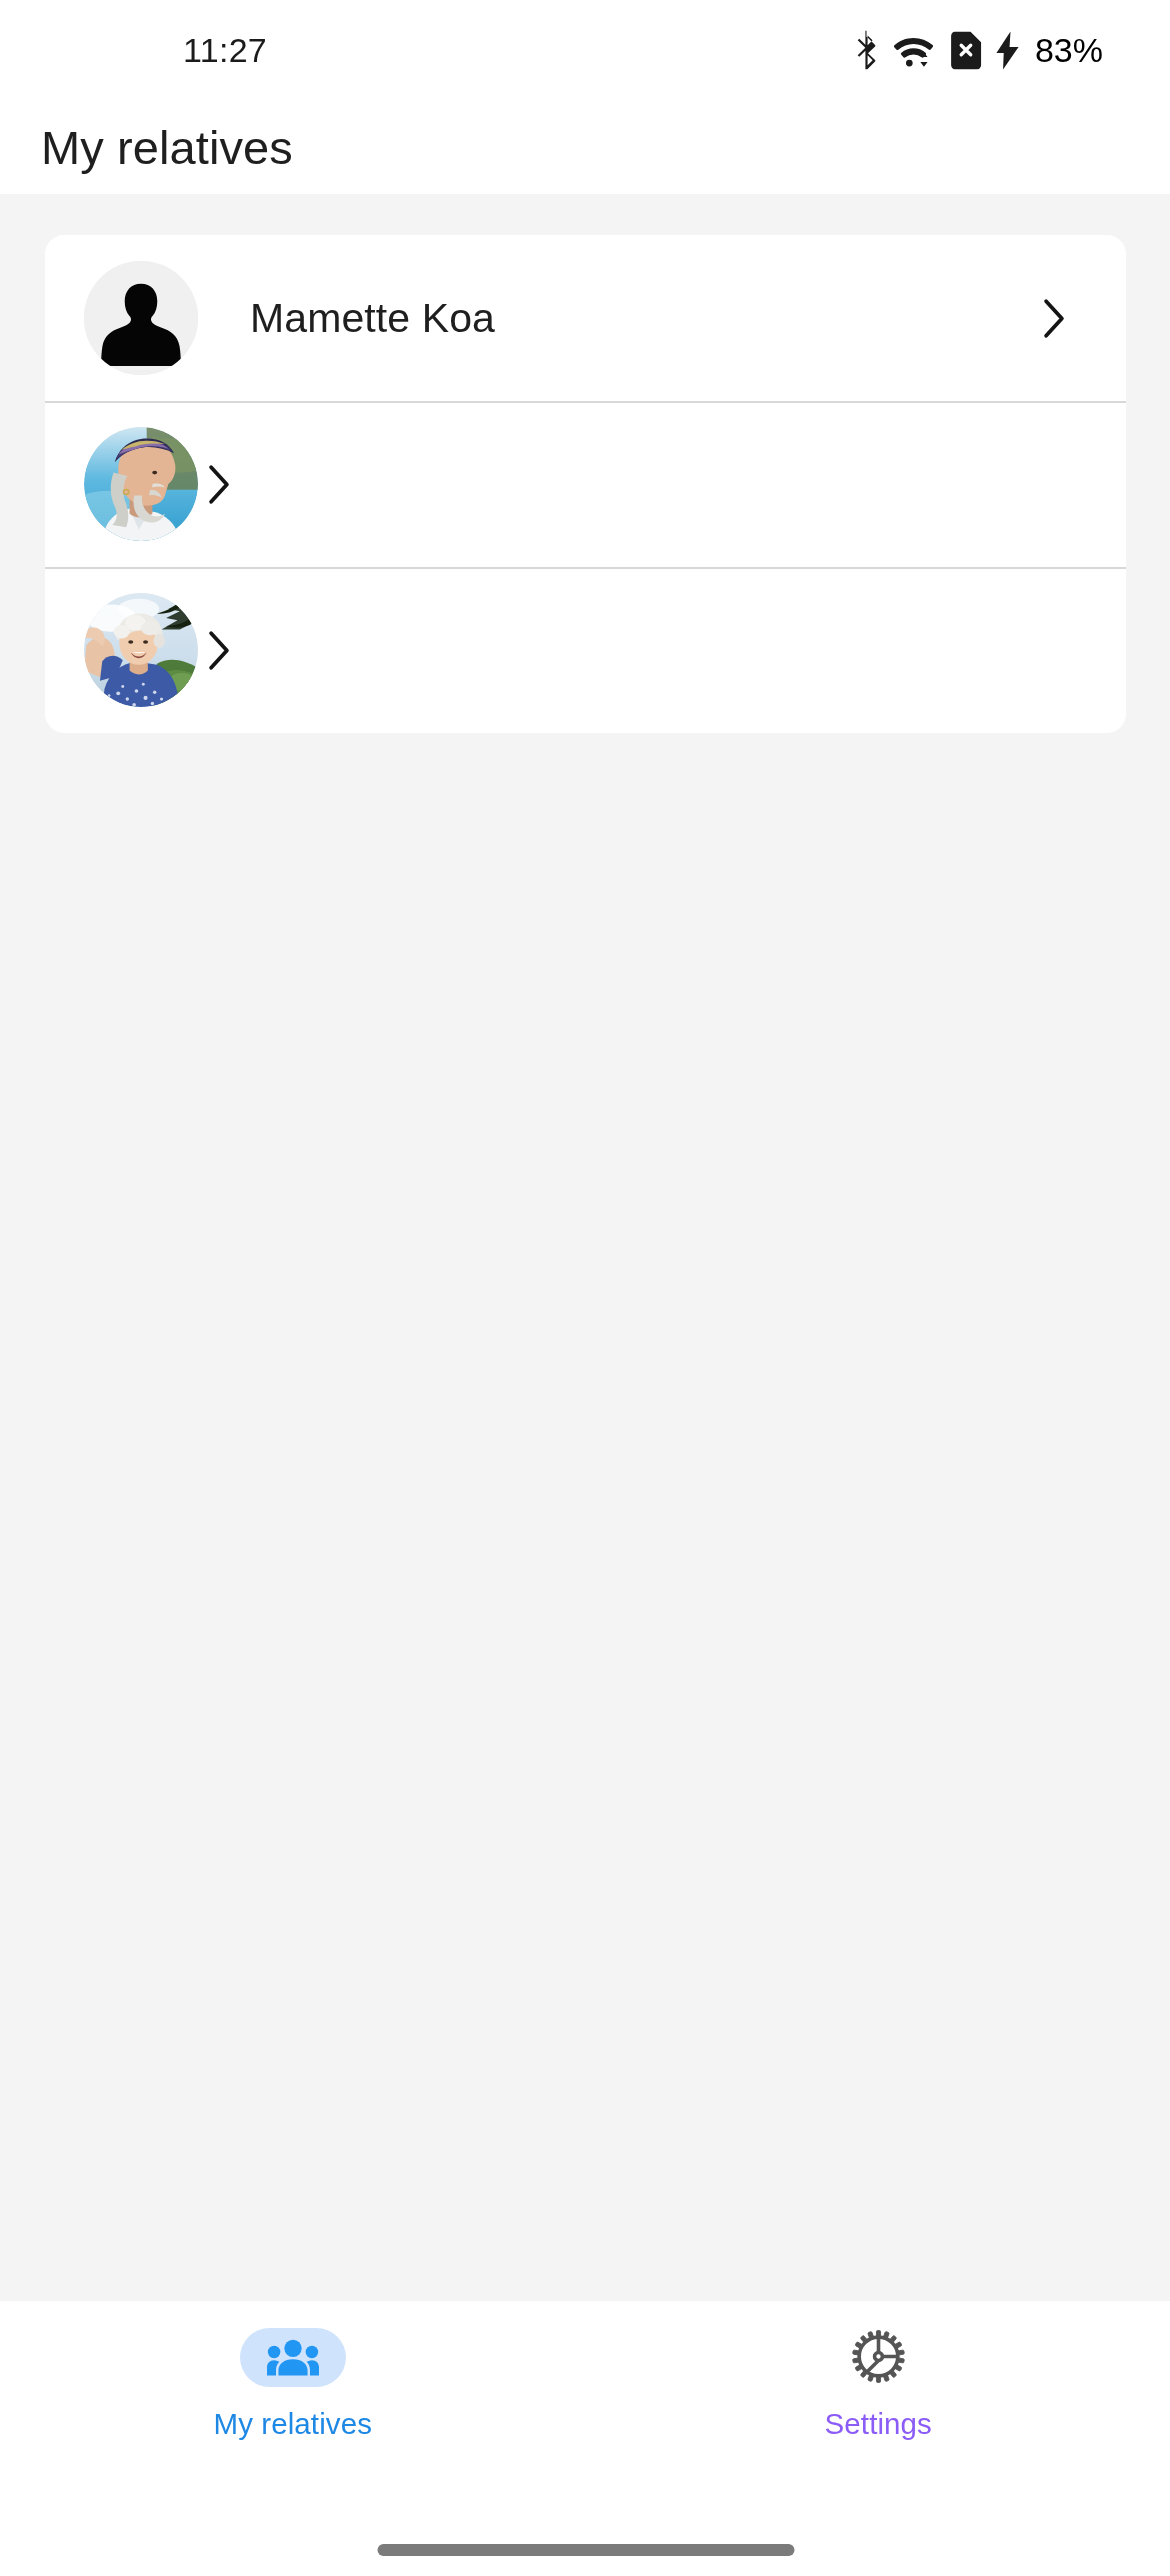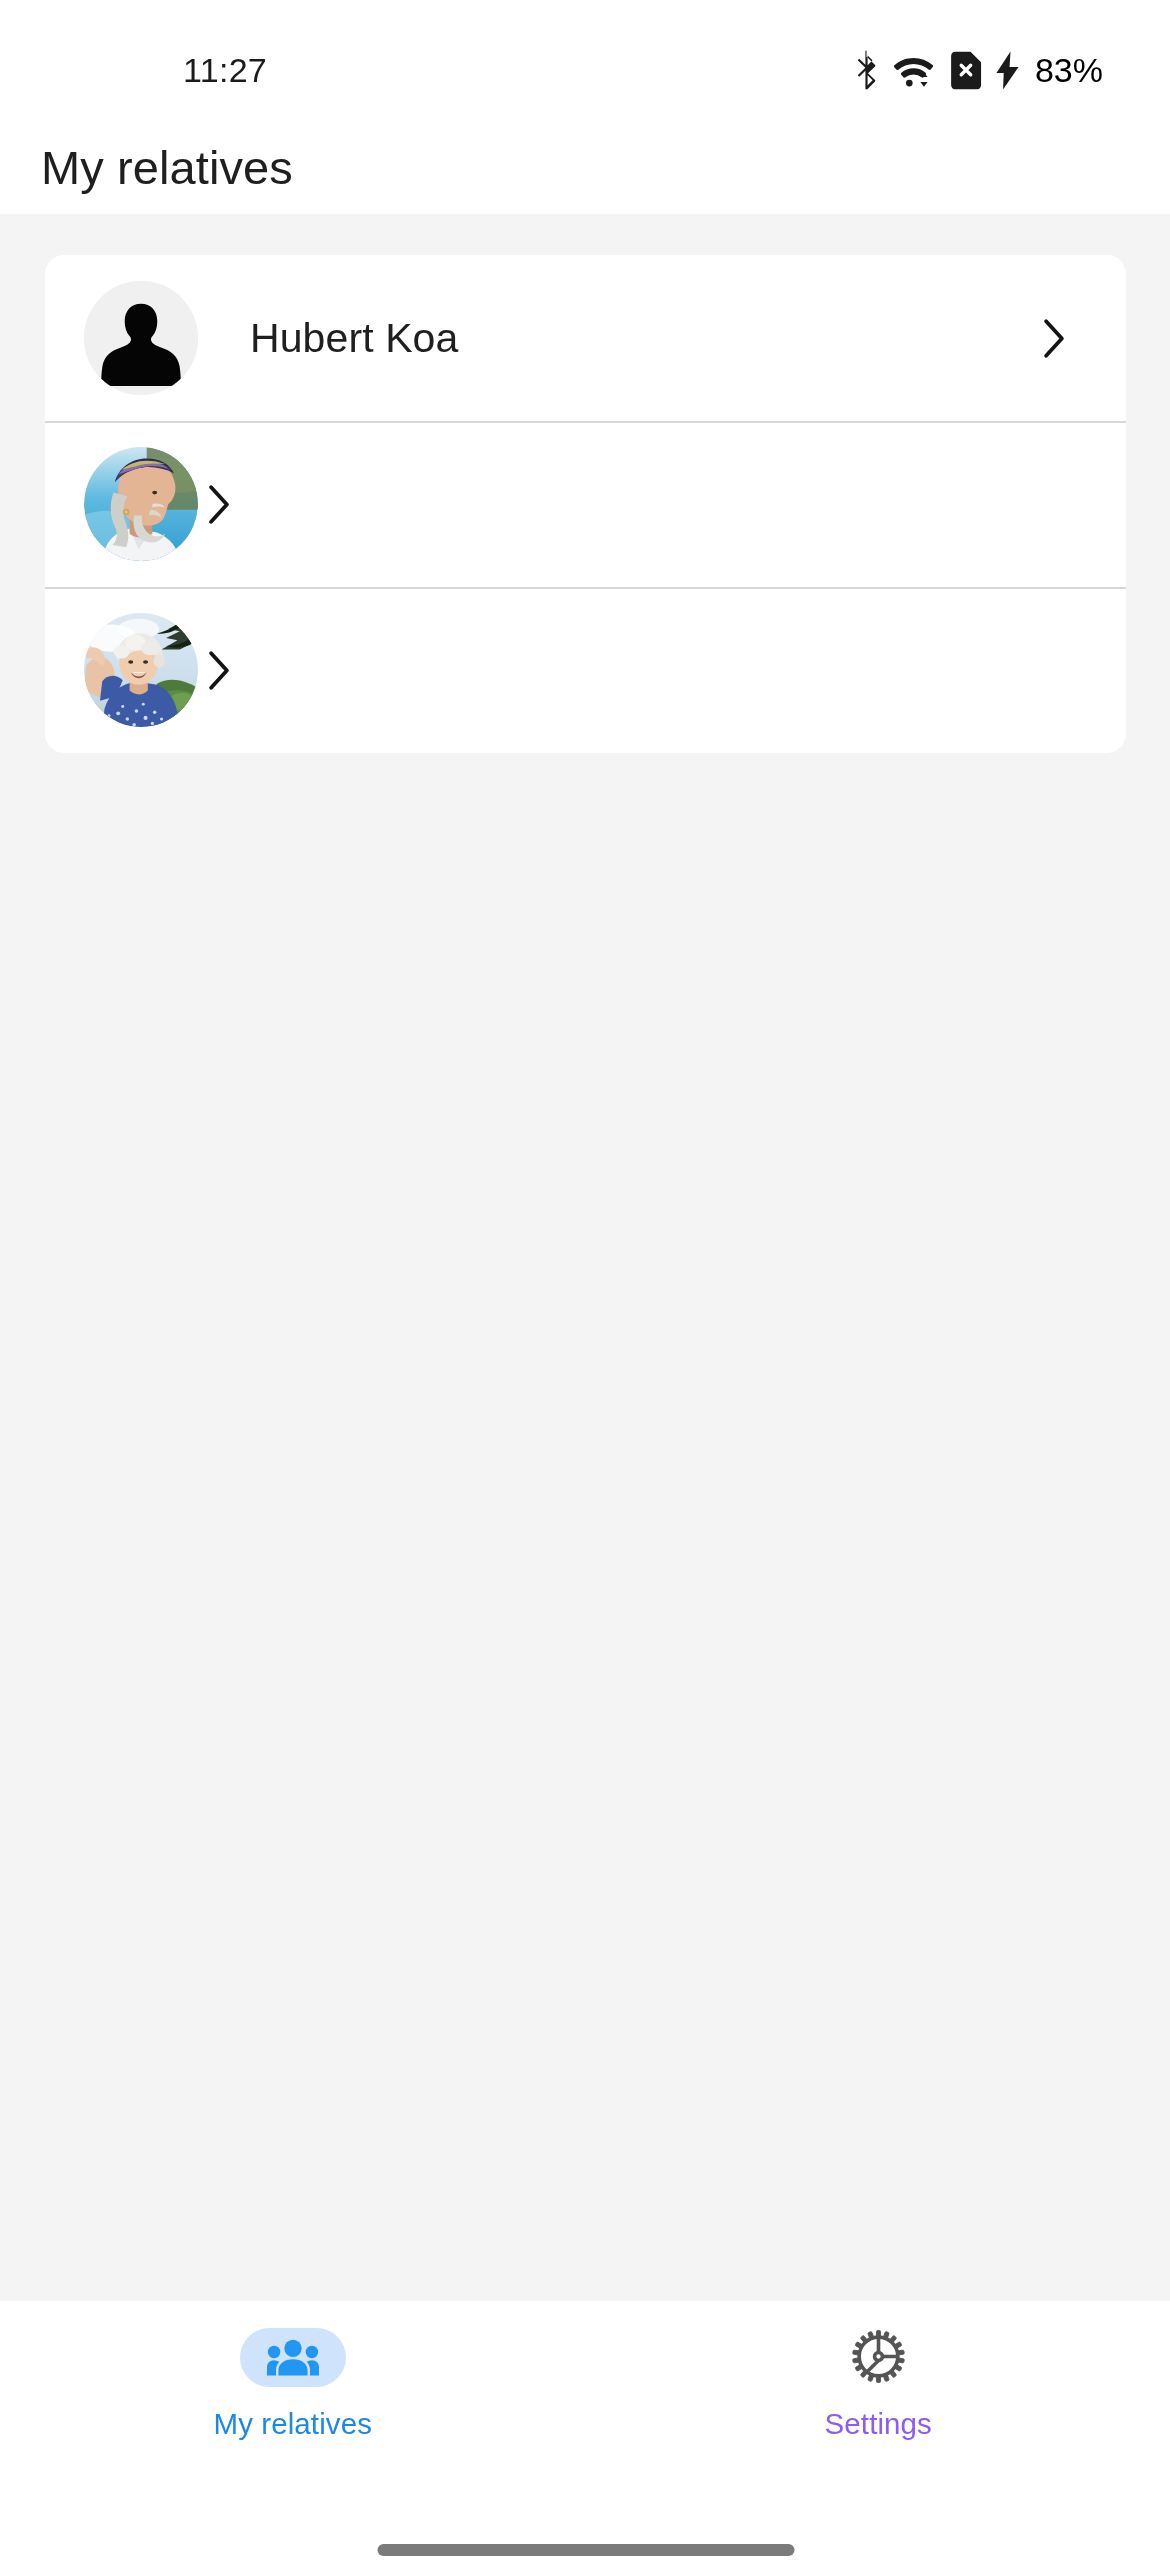--- a/index.html
+++ b/index.html
@@ -18,21 +18,20 @@
   }
 
   
   .statusbar {
     height:100px;
     flex:0 0 100px;
     background:#ffffff;
     display:flex; align-items:center;
     padding:0 63px 0 0;
     position:relative;
-    margin-top:20px;
   }
   .status-time {
     position:absolute;
     left:183px; top:50%;
     transform:translateY(-50%);
     font-size:34px;
     color:#1b1b1b;
     letter-spacing:0.3px;
   }
   .status-icons {
@@ -203,21 +202,21 @@
   <div class="content">
     <div class="card">
 
       <div class="relative-row">
         <div class="avatar">
           <svg viewBox="0 0 100 100">
             <rect width="100" height="100" fill="#f0f0f0"></rect>
             <path d="M50 20c-8.7 0-14.3 6.3-14.3 15.2 0 5.3 1.6 10 4.2 13 1.2 1.3 1.6 2.6 1.2 4-1 3.2-4.6 4.6-9.3 6.3C24.3 61 18 65 16.2 74.6 15.4 79 15 86 15 92h70c0-6-.4-13-1.2-17.4C82 65 75.7 61 68.2 58.5c-4.7-1.7-8.3-3.1-9.3-6.3-.4-1.4 0-2.7 1.2-4 2.6-3 4.2-7.7 4.2-13C64.3 26.3 58.7 20 50 20z" fill="#050505"></path>
           </svg>
         </div>
-        <div class="row-name">Hubert Koa</div>
+        <div class="row-name">Mamette Koa</div>
         <div class="chevron">
           <svg width="30" height="41" viewBox="0 0 16 26" fill="none" stroke="#141414" stroke-width="2.4" stroke-linecap="round" stroke-linejoin="round">
             <polyline points="3,2 13,13 3,24"></polyline>
           </svg>
         </div>
       </div>
 
       <div class="relative-row">
         <div class="avatar">
           <svg class="photo" viewBox="0 0 100 100">

